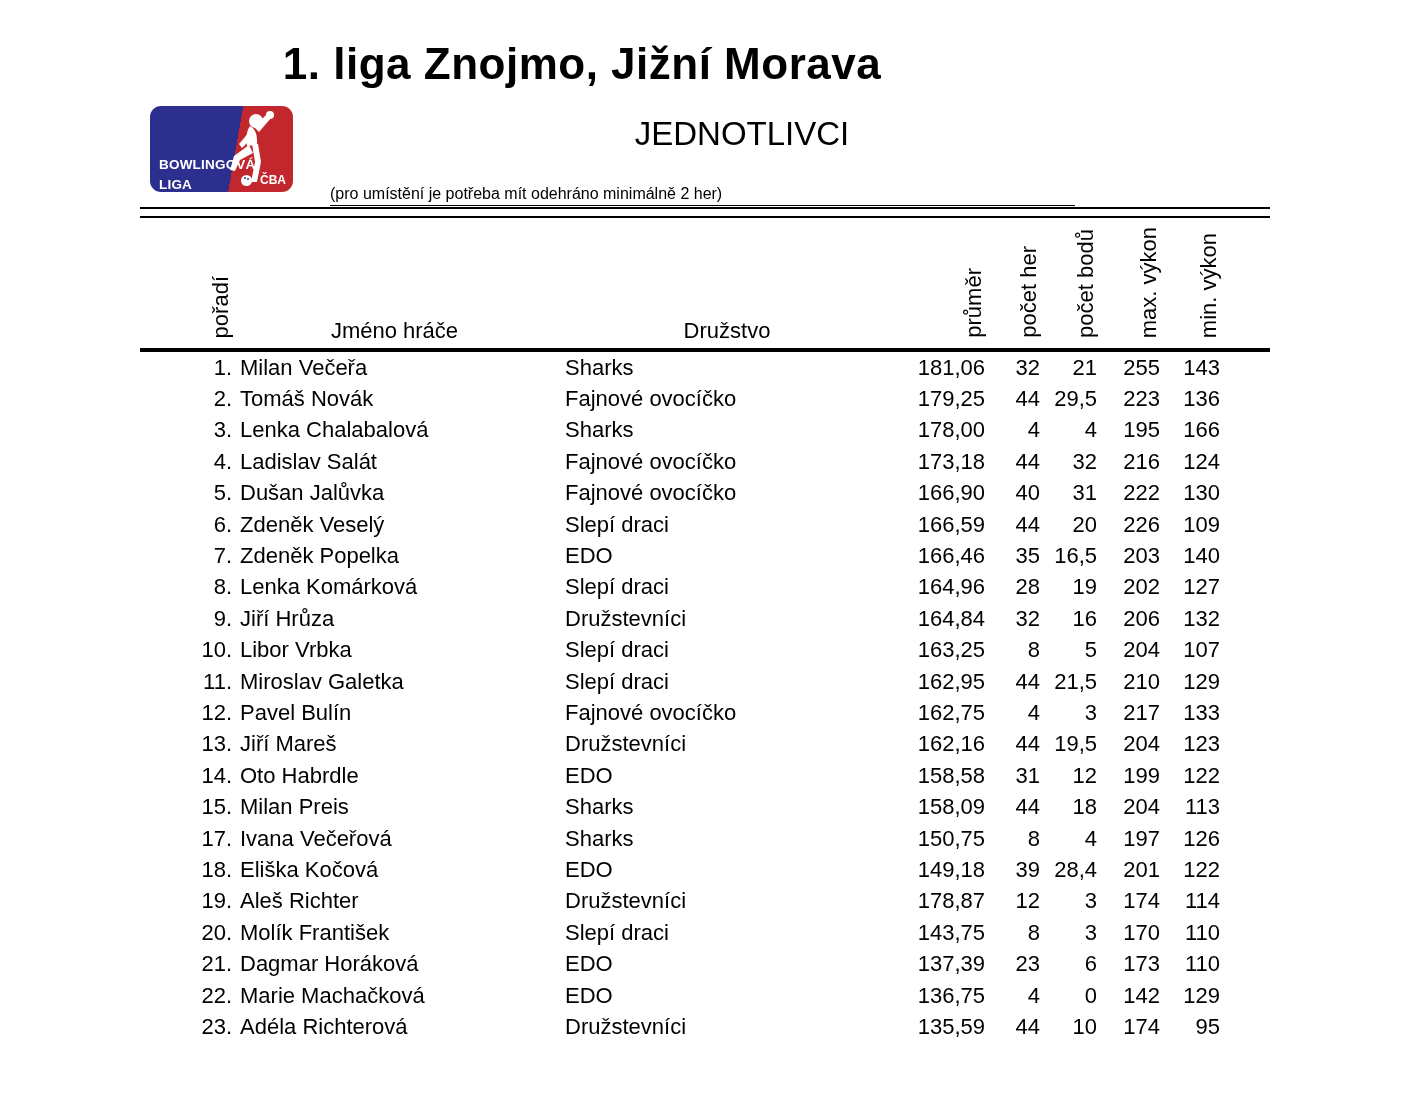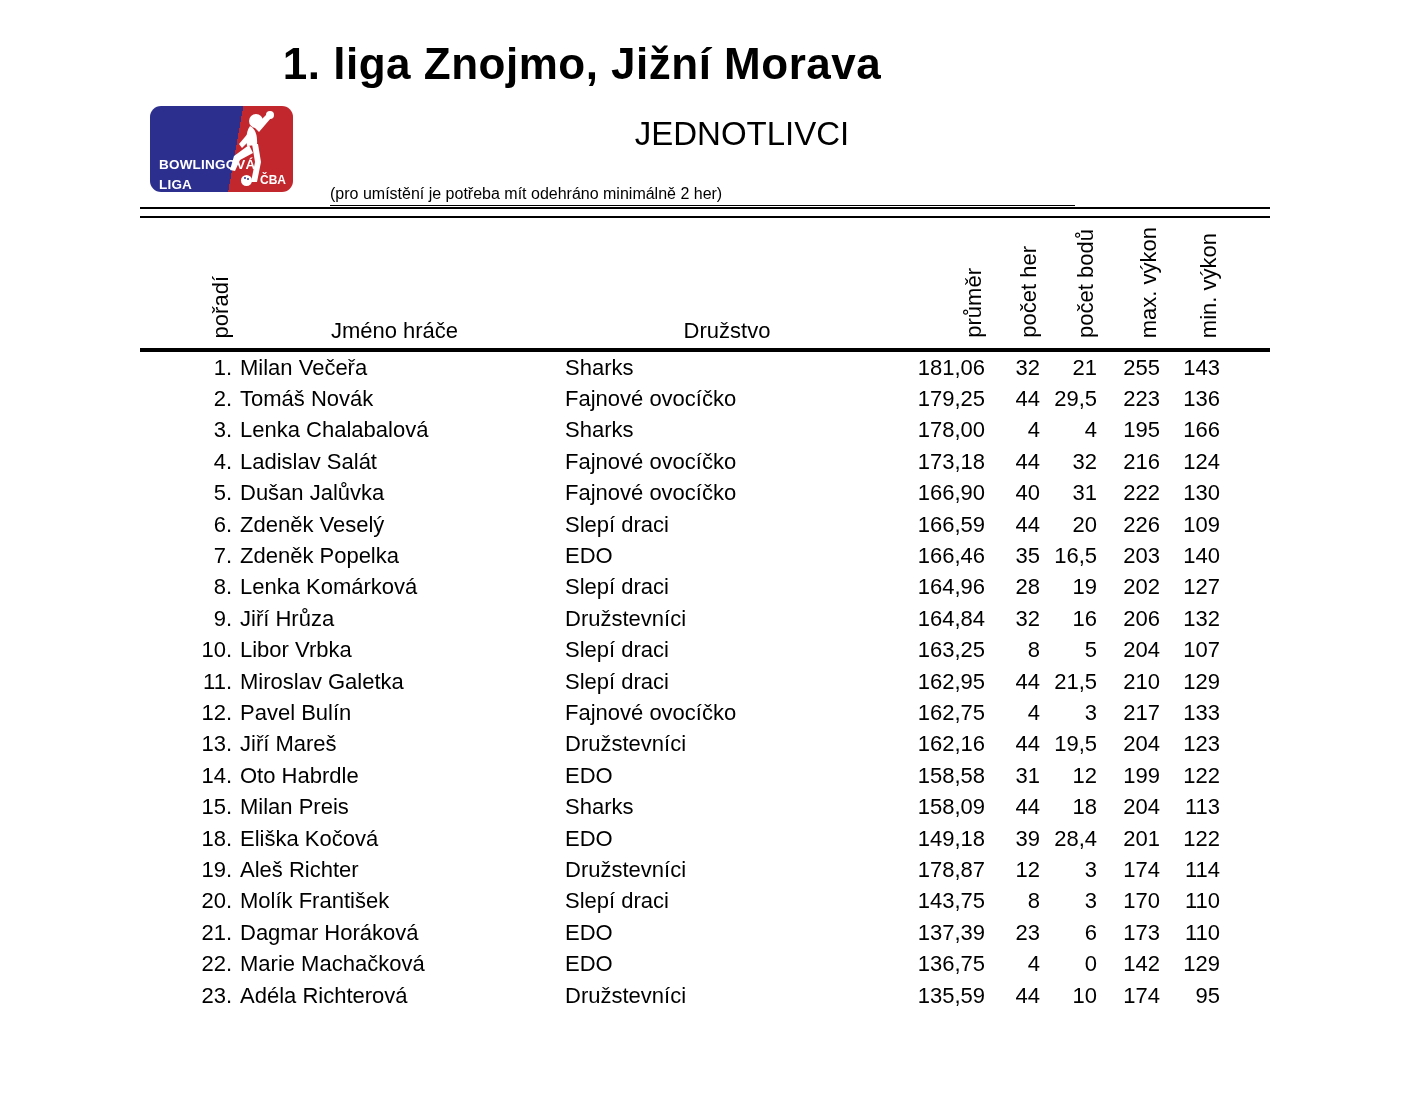--- a/index.html
+++ b/index.html
@@ -293,20 +293,30 @@
     <td class="c-rank">15.</td>
     <td class="c-name">Milan Preis</td>
     <td class="c-team">Sharks</td>
     <td class="c-num">158,09</td>
     <td class="c-num">44</td>
     <td class="c-num">18</td>
     <td class="c-num">204</td>
     <td class="c-num c-min">113</td>
   </tr>
         <tr>
+    <td class="c-rank">17.</td>
+    <td class="c-name">Ivana Večeřová</td>
+    <td class="c-team">Sharks</td>
+    <td class="c-num">150,75</td>
+    <td class="c-num">8</td>
+    <td class="c-num">4</td>
+    <td class="c-num">197</td>
+    <td class="c-num c-min">126</td>
+  </tr>
+        <tr>
     <td class="c-rank">18.</td>
     <td class="c-name">Eliška Kočová</td>
     <td class="c-team">EDO</td>
     <td class="c-num">149,18</td>
     <td class="c-num">39</td>
     <td class="c-num">28,4</td>
     <td class="c-num">201</td>
     <td class="c-num c-min">122</td>
   </tr>
         <tr>

